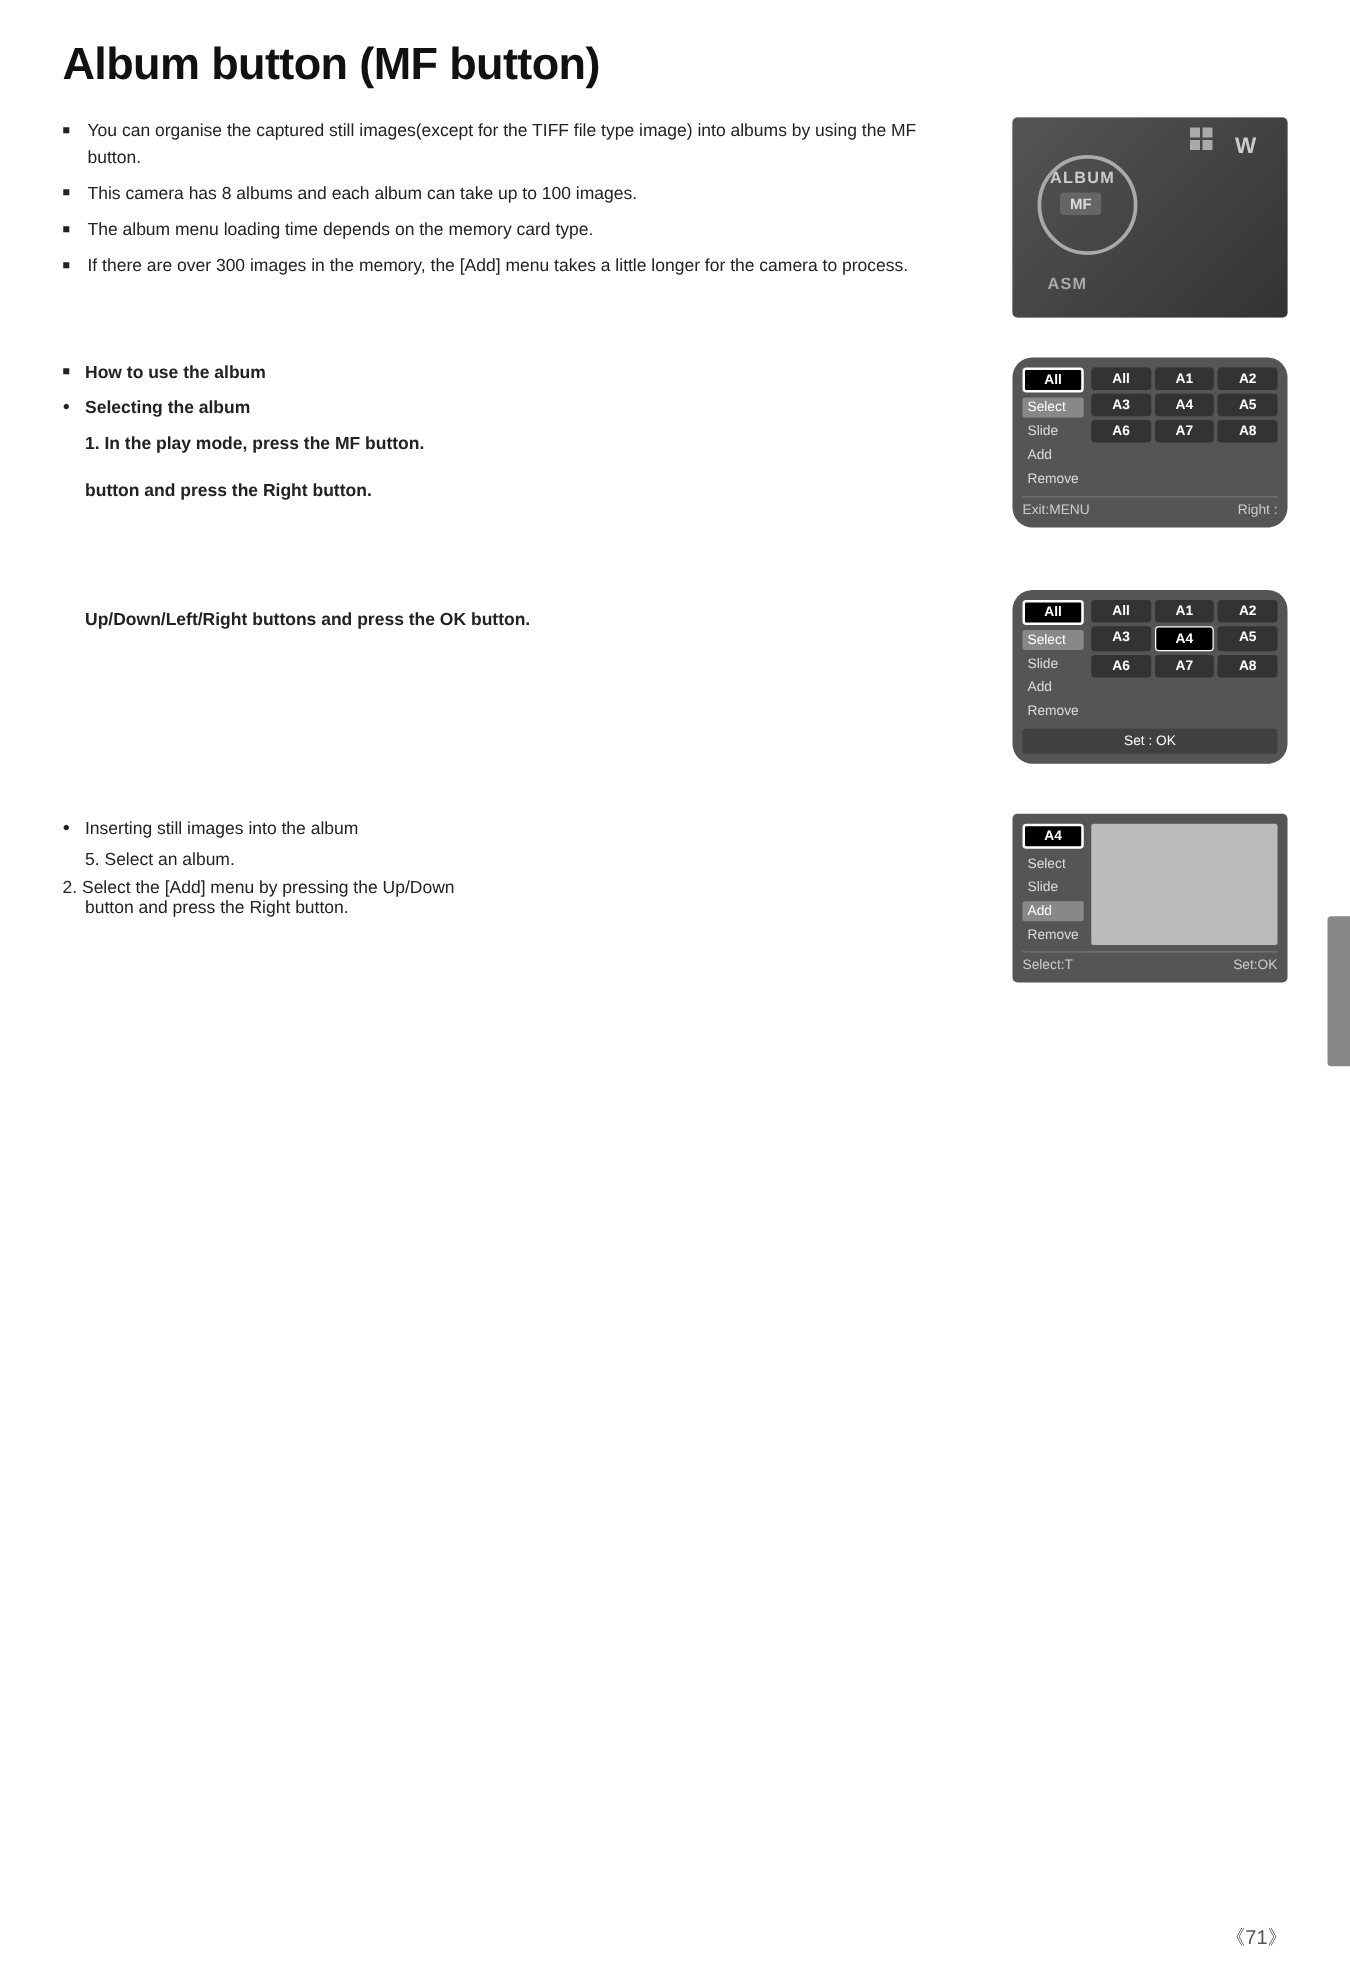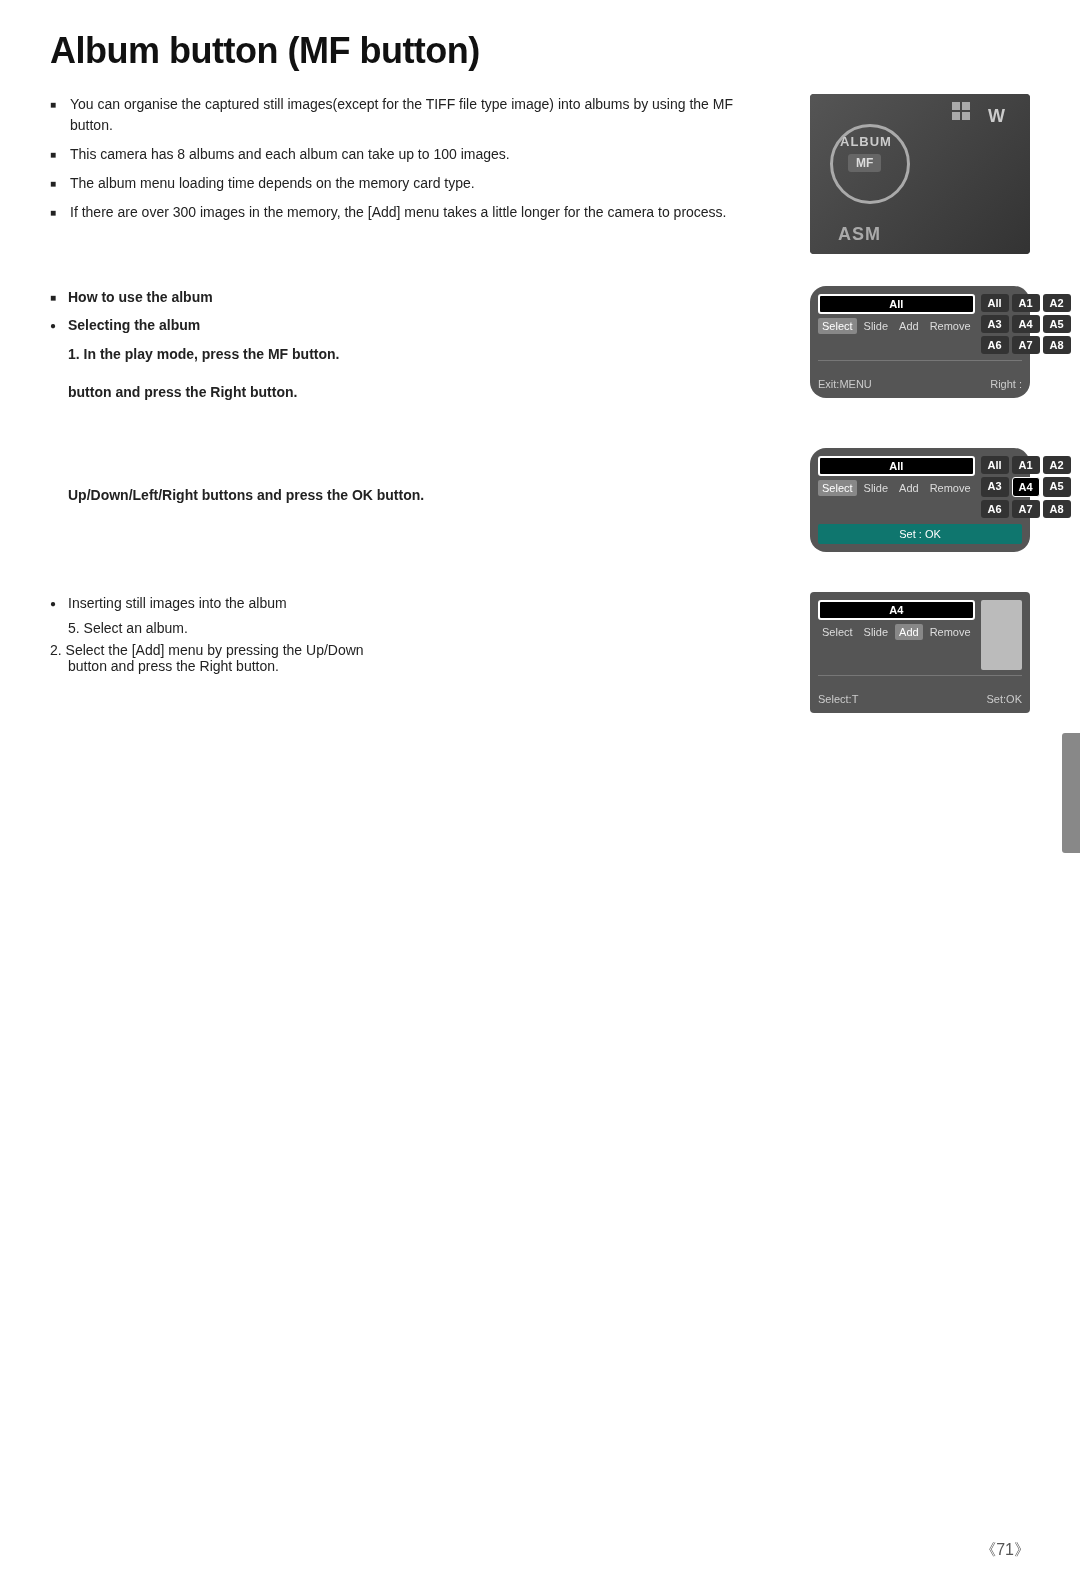--- a/index.html
+++ b/index.html
@@ -93,24 +93,24 @@
       background: #666;
       color: #ddd;
       font-size: 12px;
       font-weight: bold;
       padding: 2px 8px;
       border-radius: 3px;
     }
 
     .camera-label-asm {
       position: absolute;
-      bottom: 9px;
+      bottom: 20px;
       left: 28px;
       color: #aaa;
-      font-size: 18px;
+      font-size: 13px;
       font-weight: bold;
       letter-spacing: 1px;
     }
 
     .camera-circle {
       position: absolute;
       top: 30px;
       left: 20px;
       width: 80px;
       height: 80px;
@@ -236,21 +236,21 @@
       position: relative;
     }
 
     .all-badge-highlight {
       background: #000;
       border: 2px solid #fff;
     }
 
     .album-menu-col {
       display: flex;
-      flex-direction: row;
+      flex-direction: column;
       gap: 3px;
     }
 
     .album-menu-item {
       font-size: 11px;
       color: #ddd;
       padding: 2px 4px;
       white-space: nowrap;
     }
 
@@ -276,25 +276,25 @@
       border: 1px solid #fff;
     }
 
     .album-footer {
       display: flex;
       justify-content: space-between;
       margin-top: 5px;
       font-size: 11px;
       color: #ccc;
       border-top: 1px solid #777;
-      padding-top: 17px;
+      padding-top: 4px;
     }
 
     .album-footer-bar {
-      background: #0f766e;
+      background: #404040;
       text-align: center;
       padding: 4px;
       margin-top: 5px;
       font-size: 11px;
       color: #fff;
       border-radius: 2px;
     }
 
     
     .album-panel-insert {

